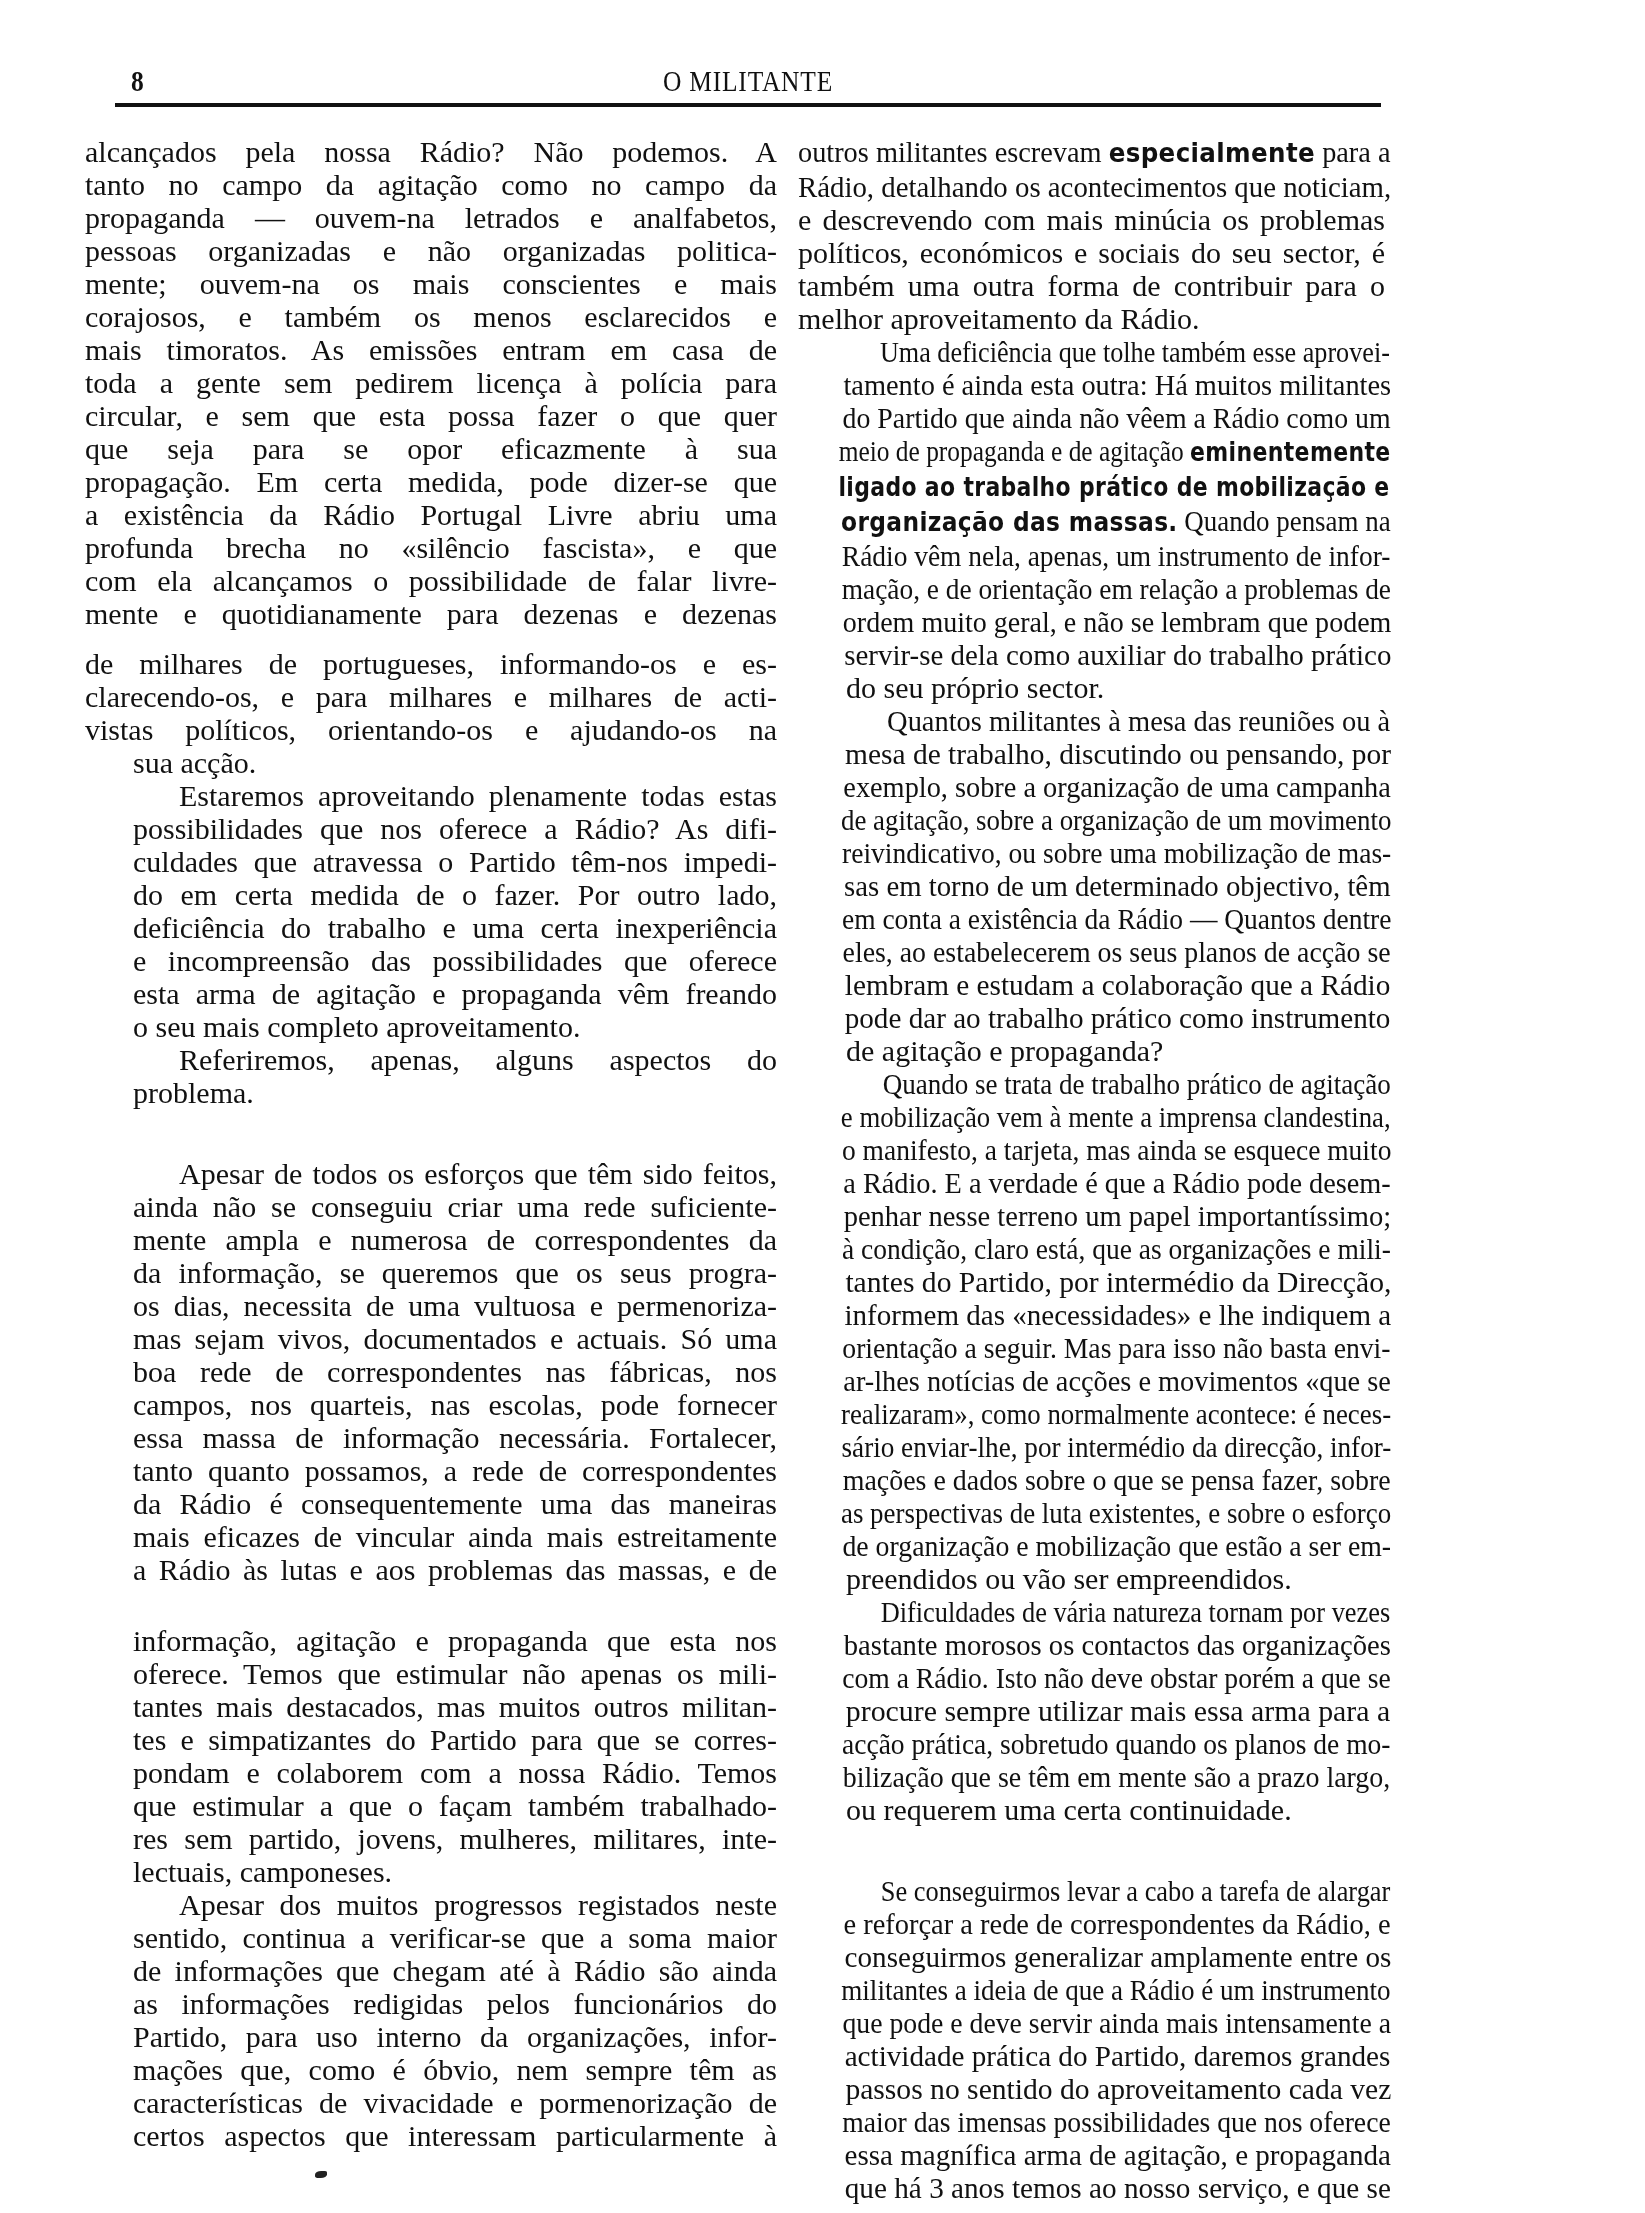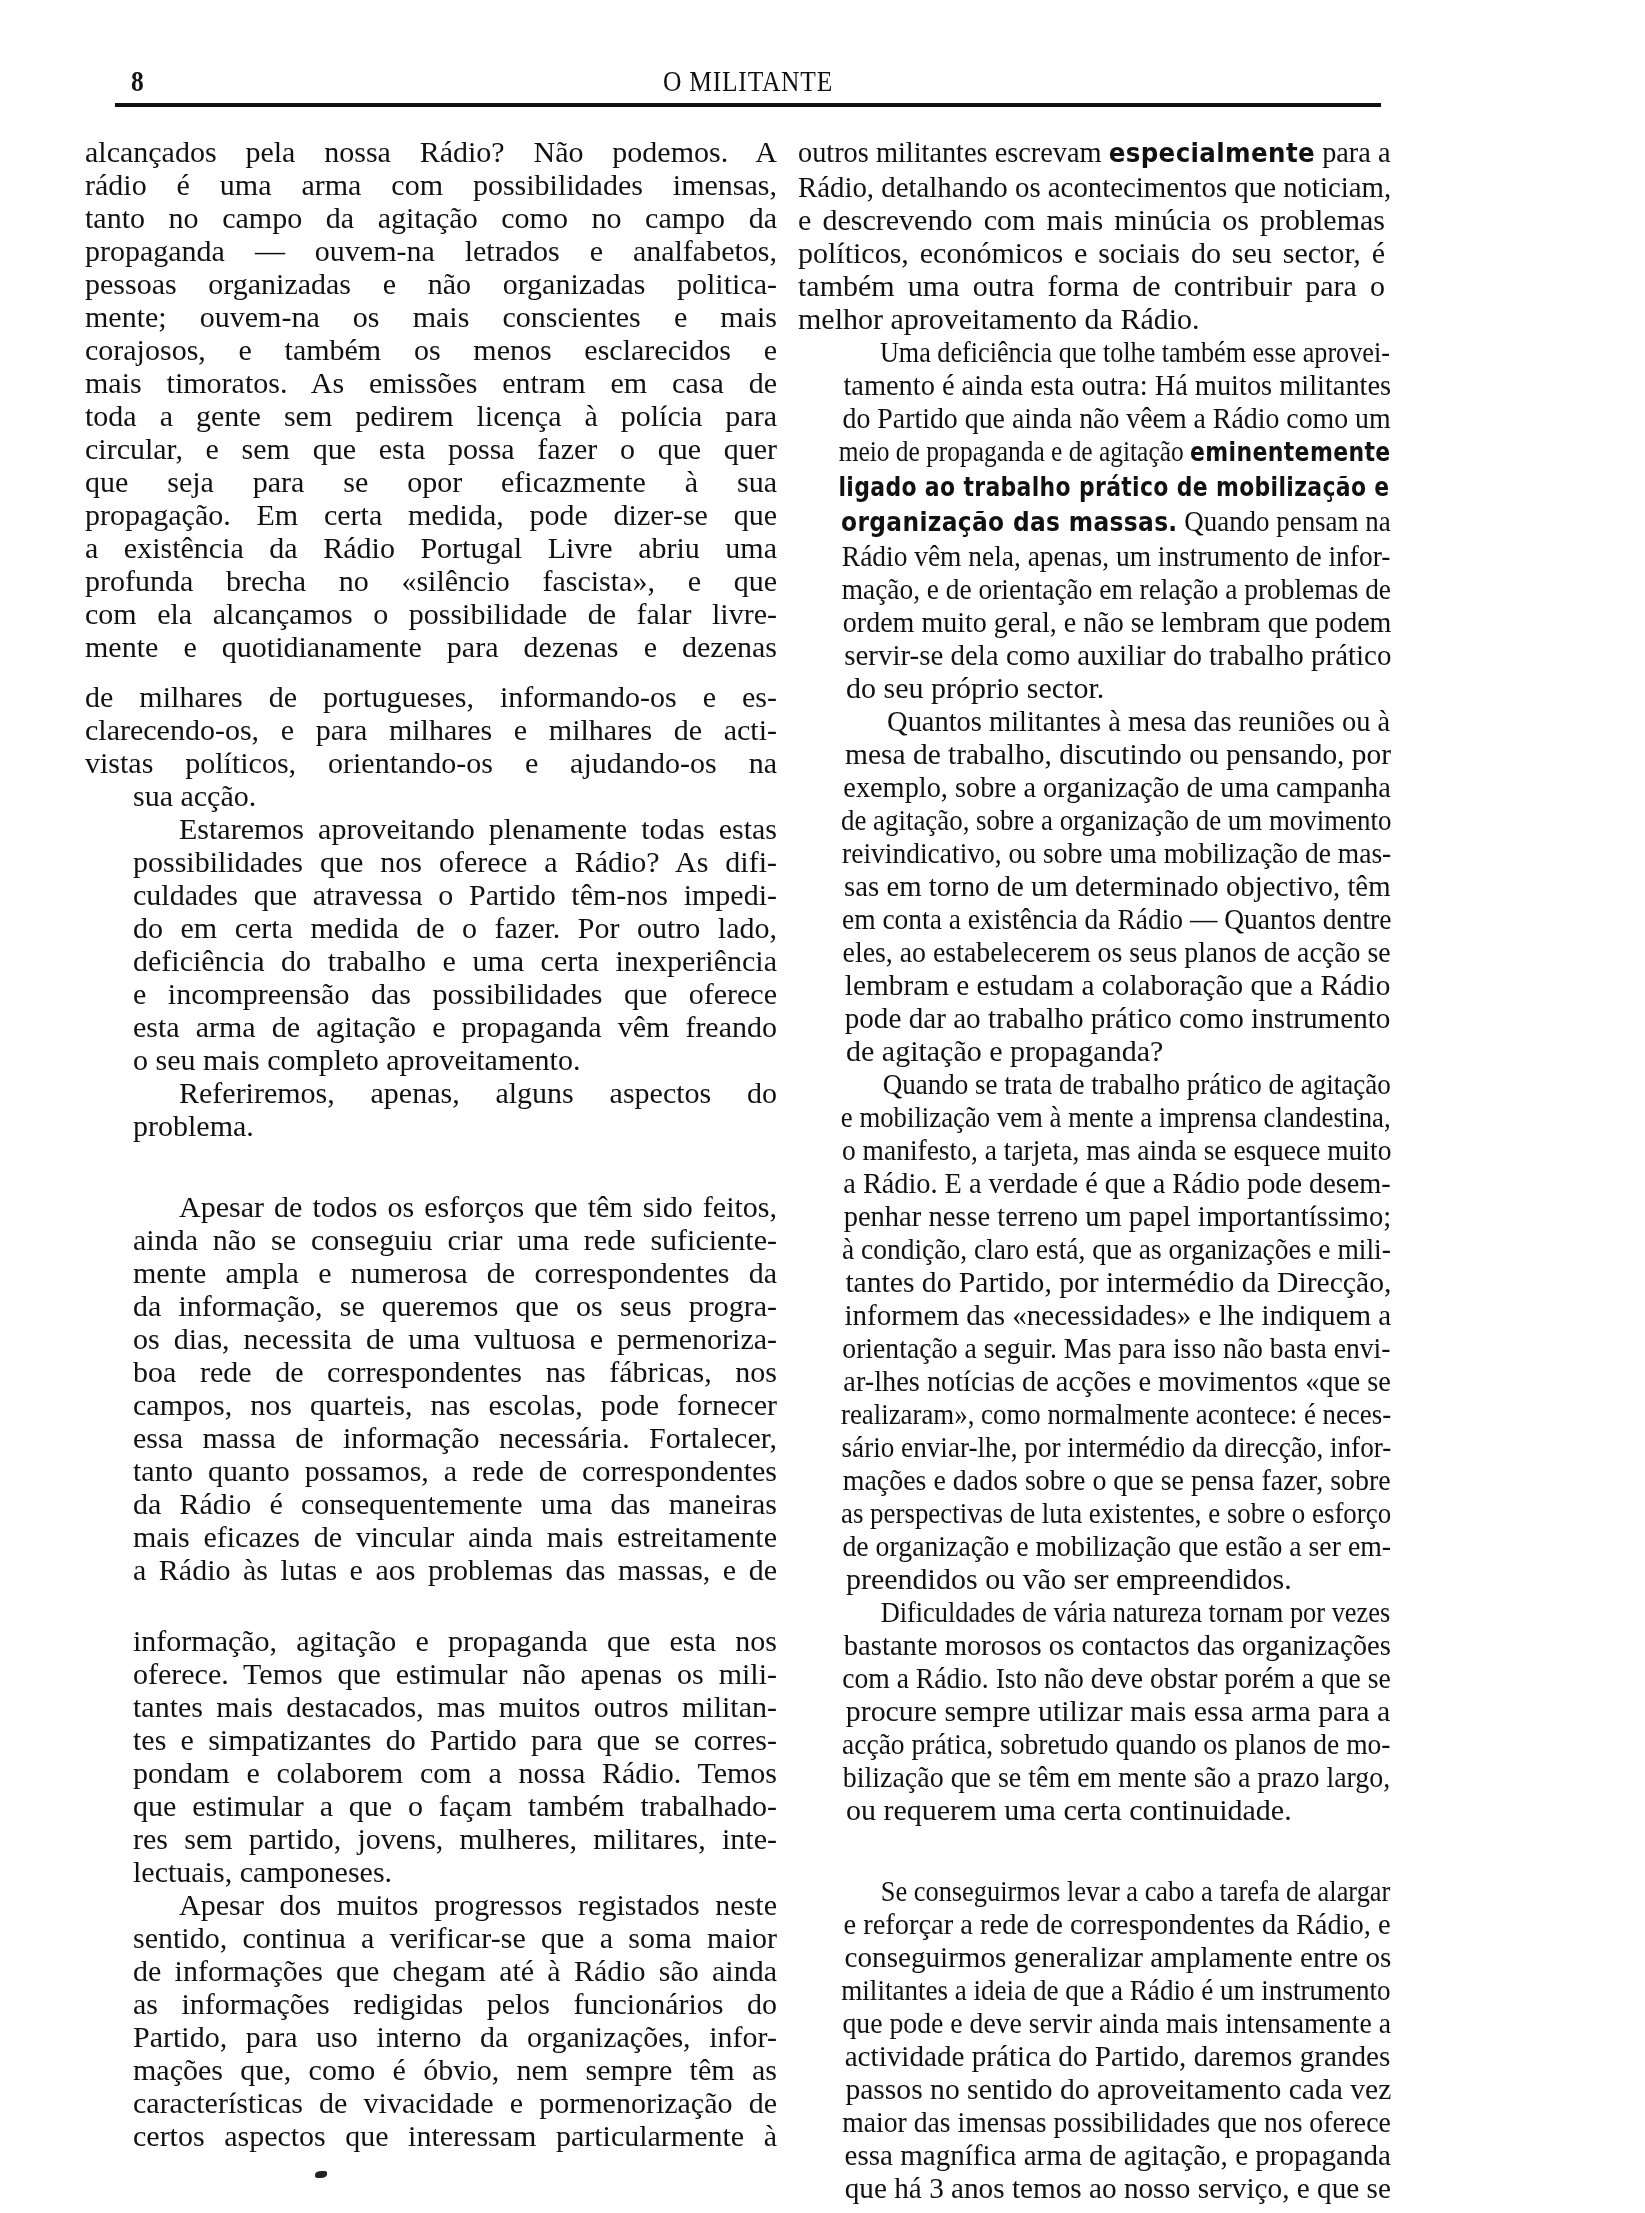--- a/index.html
+++ b/index.html
@@ -30,21 +30,20 @@
 
 <div class="header">
   <div class="page-num">8</div>
   <div class="running-title">O MILITANTE</div>
   <div class="rule"></div>
 </div>
 
 <div class="col col-left" id="col-left">
     <p class="cont">
       <span class="ln" style="display: block; text-align-last: justify;">alcançados pela nossa Rádio? Não podemos. A</span>
-      <span class="ln" style="display: block; text-align-last: justify;">rádio é uma arma com possibilidades imensas,</span>
       <span class="ln" style="display: block; text-align-last: justify;">tanto no campo da agitação como no campo da</span>
       <span class="ln" style="display: block; text-align-last: justify;">propaganda — ouvem-na letrados e analfabetos,</span>
       <span class="ln" style="display: block; text-align-last: justify;">pessoas organizadas e não organizadas politica-</span>
       <span class="ln" style="display: block; text-align-last: justify;">mente; ouvem-na os mais conscientes e mais</span>
       <span class="ln" style="display: block; text-align-last: justify;">corajosos, e também os menos esclarecidos e</span>
       <span class="ln" style="display: block; text-align-last: justify;">mais timoratos. As emissões entram em casa de</span>
       <span class="ln" style="display: block; text-align-last: justify;">toda a gente sem pedirem licença à polícia para</span>
       <span class="ln" style="display: block; text-align-last: justify;">circular, e sem que esta possa fazer o que quer</span>
       <span class="ln" style="display: block; text-align-last: justify;">que seja para se opor eficazmente à sua</span>
       <span class="ln" style="display: block; text-align-last: justify;">propagação. Em certa medida, pode dizer-se que</span>
@@ -71,20 +70,21 @@
       <span class="ln first" style="display: block; text-align-last: justify;">Referiremos, apenas, alguns aspectos do</span>
       <span class="ln last" style="display: block; text-align-last: left;">problema.</span>
     </p>
     <div class="gap"></div>
     <p class="">
       <span class="ln first" style="display: block; text-align-last: justify;">Apesar de todos os esforços que têm sido feitos,</span>
       <span class="ln" style="display: block; text-align-last: justify;">ainda não se conseguiu criar uma rede suficiente-</span>
       <span class="ln" style="display: block; text-align-last: justify;">mente ampla e numerosa de correspondentes da</span>
       <span class="ln" style="display: block; text-align-last: justify;">da informação, se queremos que os seus progra-</span>
       <span class="ln" style="display: block; text-align-last: justify;">os dias, necessita de uma vultuosa e permenoriza-</span>
+      <span class="ln" style="display: block; text-align-last: justify;">mas sejam vivos, documentados e actuais. Só uma</span>
       <span class="ln" style="display: block; text-align-last: justify;">boa rede de correspondentes nas fábricas, nos</span>
       <span class="ln" style="display: block; text-align-last: justify;">campos, nos quarteis, nas escolas, pode fornecer</span>
       <span class="ln" style="display: block; text-align-last: justify;">essa massa de informação necessária. Fortalecer,</span>
       <span class="ln" style="display: block; text-align-last: justify;">tanto quanto possamos, a rede de correspondentes</span>
       <span class="ln" style="display: block; text-align-last: justify;">da Rádio é consequentemente uma das maneiras</span>
       <span class="ln" style="display: block; text-align-last: justify;">mais eficazes de vincular ainda mais estreitamente</span>
       <span class="ln" style="display: block; text-align-last: justify;">a Rádio às lutas e aos problemas das massas, e de</span>
       <span class="ln" style="display: block; text-align-last: justify; margin-top: 38px;">informação, agitação e propaganda que esta nos</span>
       <span class="ln" style="display: block; text-align-last: justify;">oferece. Temos que estimular não apenas os mili-</span>
       <span class="ln" style="display: block; text-align-last: justify;">tantes mais destacados, mas muitos outros militan-</span>

